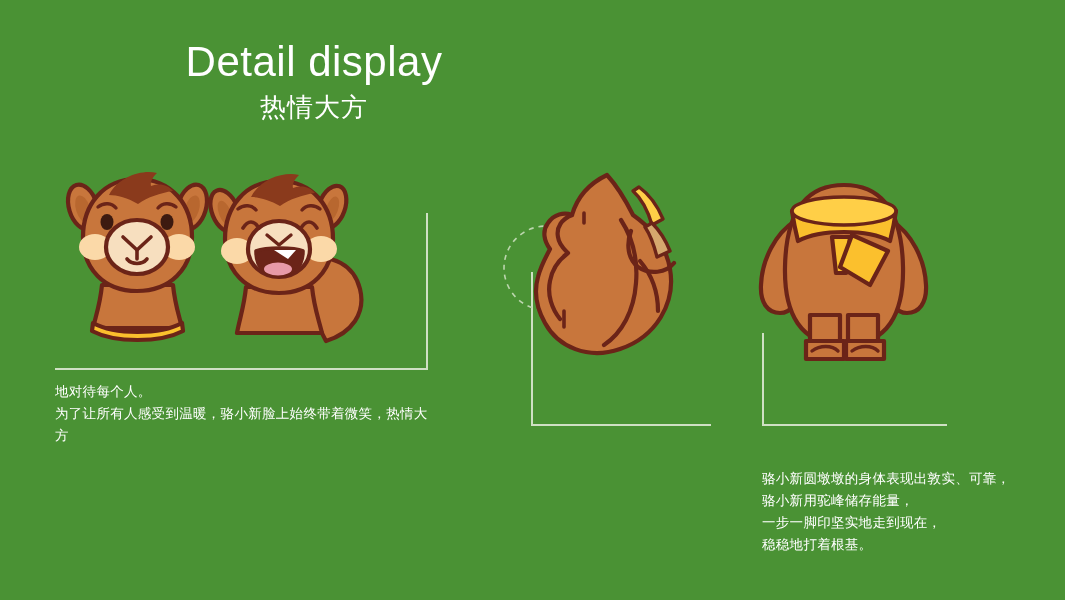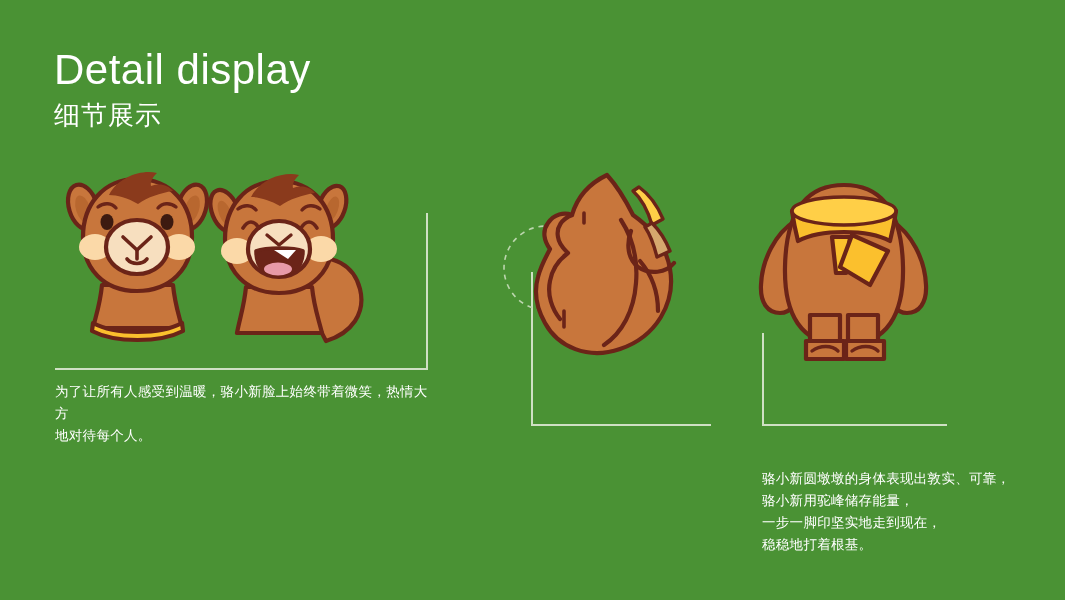--- a/index.html
+++ b/index.html
@@ -17,22 +17,23 @@
     width: 1065px;
     height: 600px;
     background: #4a9234;
     overflow: hidden;
   }
 
   
   #title-block {
     position: absolute;
     left: 54px;
-    top: 44px;
+    top: 36px;
     width: 520px;
+    text-align: center;
   }
   #title-en {
     font-size: 42px;
     line-height: 52px;
     color: #ffffff;
     font-weight: 400;
     letter-spacing: 0.5px;
     white-space: nowrap;
   }
   #title-cn {
@@ -100,21 +101,21 @@
   #art-humps { left: 500px; top: 165px; }
   #art-body  { left: 748px; top: 163px; }
 </style>
 </head>
 <body>
 
 <div id="slide">
 
   <div id="title-block">
     <div id="title-en">Detail display</div>
-    <div id="title-cn">细节展示</div>
+    <div id="title-cn">热情大方</div>
   </div>
 
   <div class="connector" id="connector-1"></div>
   <div class="connector" id="connector-2"></div>
   <div class="connector" id="connector-3"></div>
 
   <div class="art" id="art-faces">
     <svg width="330" height="200" viewBox="0 0 330 200" xmlns="http://www.w3.org/2000/svg">
       <g fill="none" stroke="#6b2418" stroke-width="4.2" stroke-linecap="round" stroke-linejoin="round">
 
@@ -244,22 +245,22 @@
         <ellipse cx="96" cy="48" rx="52" ry="14" fill="#ffcf47" stroke-width="3.4"></ellipse>
 
         <path d="M84 74 L 102 74 L 98 110 L 88 110 Z" fill="#fbc02d"></path>
 
         <path d="M104 72 L 140 88 L 122 122 L 92 104 Z" fill="#fbc02d"></path>
       </g>
     </svg>
   </div>
 
   <div class="caption" id="caption-1">
+    <span class="cap-line">地对待每个人。</span>
     <span class="cap-line">为了让所有人感受到温暖，骆小新脸上始终带着微笑，热情大方</span>
-    <span class="cap-line">地对待每个人。</span>
   </div>
 
 
   <div class="caption" id="caption-3">
     <span class="cap-line">骆小新圆墩墩的身体表现出敦实、可靠，</span>
     <span class="cap-line">骆小新用驼峰储存能量，</span>
     <span class="cap-line">一步一脚印坚实地走到现在，</span>
     <span class="cap-line">稳稳地打着根基。</span>
   </div>
 

